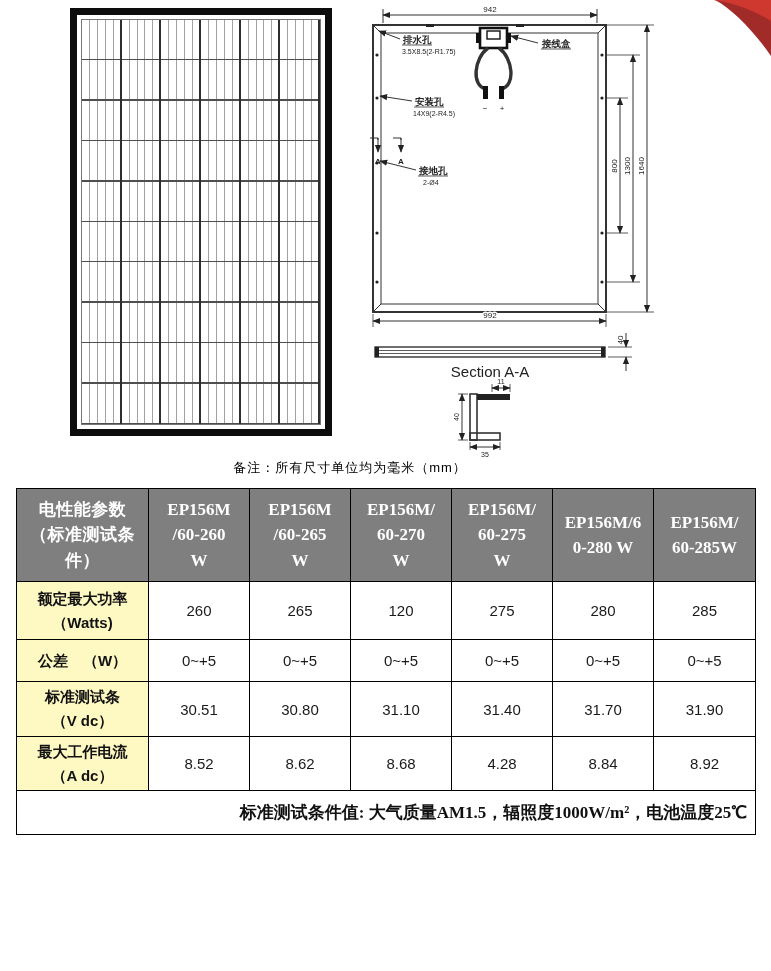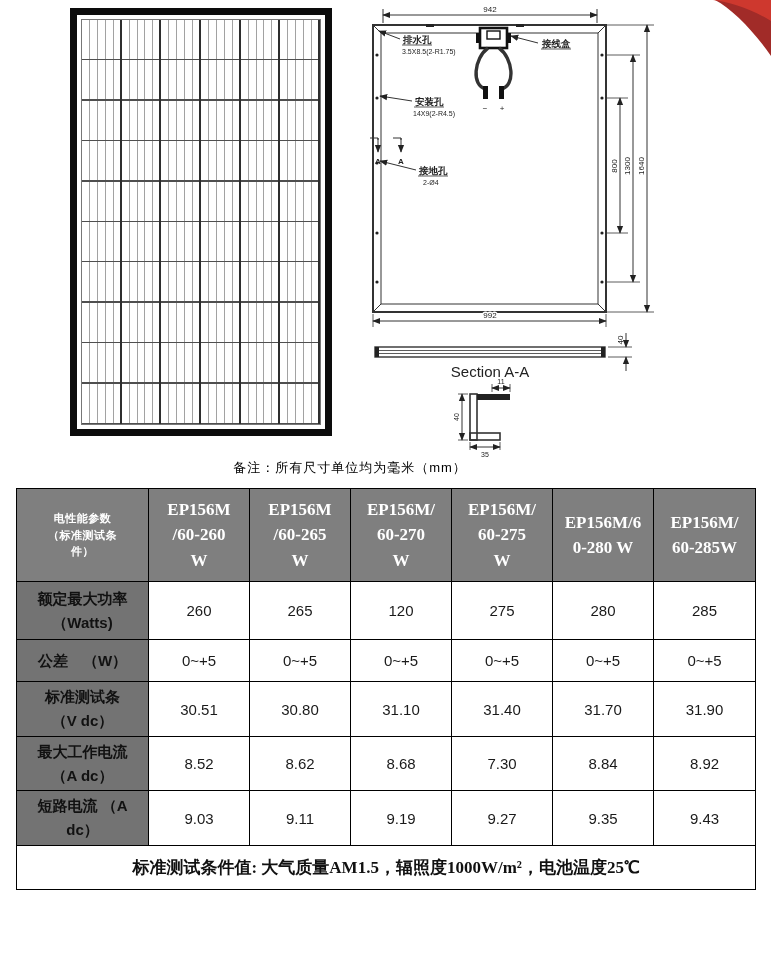--- a/index.html
+++ b/index.html
@@ -40,27 +40,27 @@
     border-collapse:collapse;table-layout:fixed;
   }
   .spec-table th,.spec-table td{
     border:1.6px solid #000;text-align:center;vertical-align:middle;
     padding:2px 3px;box-sizing:border-box;
   }
   .spec-table thead th{
     background:#7f7f7f;color:#fff;font-family:"Liberation Serif",serif;
     font-weight:bold;font-size:17px;line-height:1.5;white-space:pre-line;height:93px;
   }
-  .spec-table thead th.param-head{font-size:11px;letter-spacing:0.5px;}
+  .spec-table thead th.param-head{font-size:17px;letter-spacing:0.5px;}
   .spec-table tbody th{
-    background:#737373;font-weight:bold;font-size:15px;white-space:pre-line;line-height:1.6;
+    background:#fef9c3;font-weight:bold;font-size:15px;white-space:pre-line;line-height:1.6;
   }
   .spec-table tbody td{font-size:15px;color:#1a1a1a;border-radius:17px;}
   .spec-table tfoot td{
-    text-align:center;font-weight:bold;font-size:17px;height:44px;
+    text-align:right;font-weight:bold;font-size:17px;height:44px;
     padding:4px 8px;font-family:"Liberation Serif",serif;
   }
 </style>
 </head>
 <body>
 
 <svg class="corner-svg" width="58" height="58" viewBox="0 0 58 58">
   <path d="M2,0 L58,0 L58,56 C40,30 19,9 2,0 Z" fill="#a12b28"></path>
   <path d="M0,0 L58,0 L58,21 C39,9 16,2 0,0 Z" fill="#ce382e"></path>
 </svg>
@@ -265,33 +265,23 @@
         <td>31.40</td>
         <td>31.70</td>
         <td>31.90</td>
       </tr>
       <tr style="height: 54px;">
         <th>最大工作电流
 （A dc）</th>
         <td>8.52</td>
         <td>8.62</td>
         <td>8.68</td>
-        <td>7.30</td>
+        <td>4.28</td>
         <td>8.84</td>
         <td>8.92</td>
-      </tr>
-      <tr style="height: 55px;">
-        <th>短路电流 （A
-dc）</th>
-        <td>9.03</td>
-        <td>9.11</td>
-        <td>9.19</td>
-        <td>9.27</td>
-        <td>9.35</td>
-        <td>9.43</td>
       </tr>
     </tbody>
     <tfoot>
       <tr>
         <td colspan="7">标准测试条件值: 大气质量AM1.5，辐照度1000W/m²，电池温度25℃</td>
       </tr>
     </tfoot>
   </table>
 
 </body></html>

